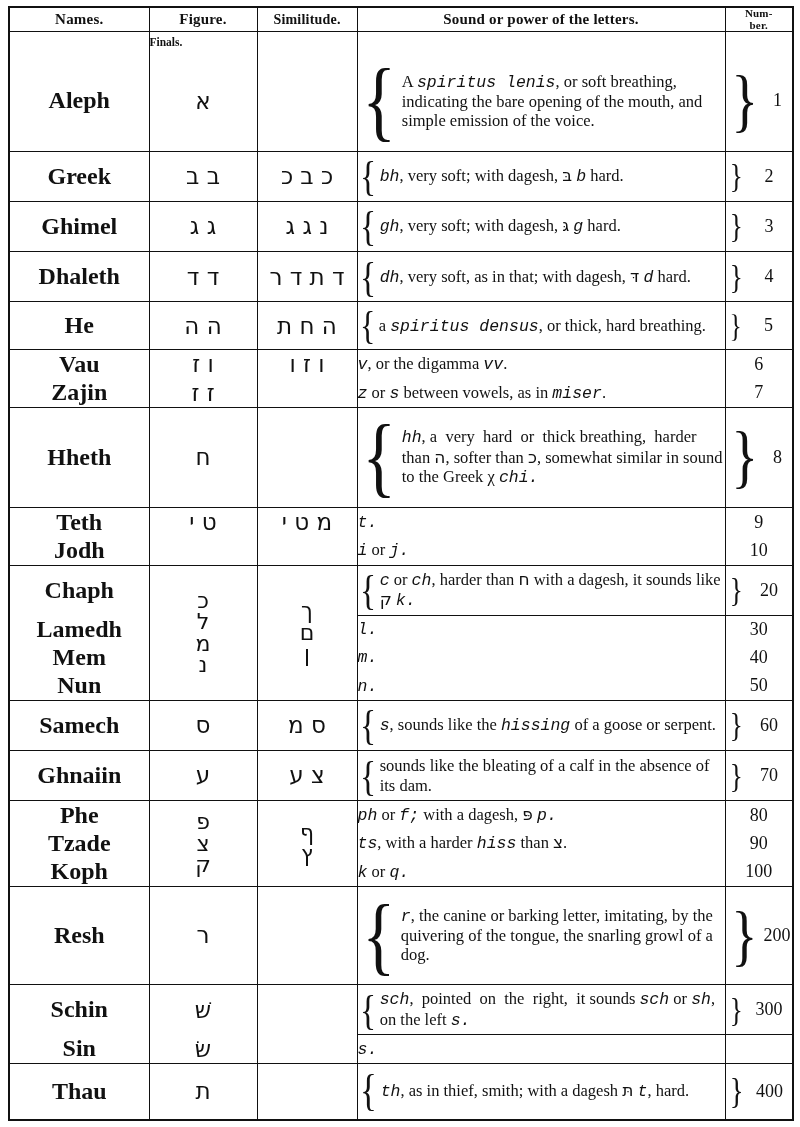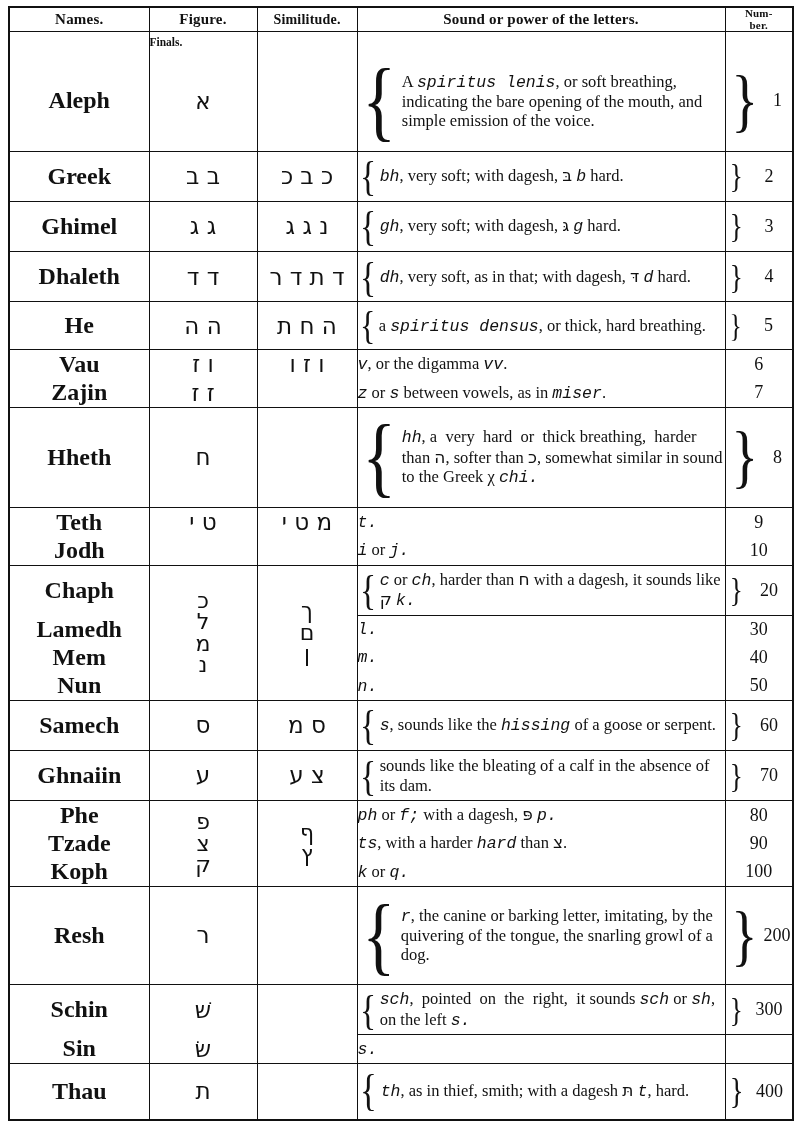--- a/index.html
+++ b/index.html
@@ -411,21 +411,21 @@
           <span class="vert-letters">ץ</span>
         </td>
         <td class="sound nb tight">
           <span class="sound-text"><i>ph</i> or <i>f;</i> with a dagesh, <span class="heb">פּ</span> <i>p.</i></span>
         </td>
         <td class="num nb tight">80</td>
       </tr>
       <tr style="height:26px">
         <td class="name nt nb tight">Tzade</td>
         <td class="sound nt nb tight">
-          <span class="sound-text"><i>ts</i>, with a harder <i>hard</i> than <span class="heb">צ</span>.</span>
+          <span class="sound-text"><i>ts</i>, with a harder <i>hiss</i> than <span class="heb">צ</span>.</span>
         </td>
         <td class="num nt nb tight">90</td>
       </tr>
       <tr style="height:26px">
         <td class="name nt tight">Koph</td>
         <td class="sound nt tight">
           <span class="sound-text"><i>k</i> or <i>q.</i></span>
         </td>
         <td class="num nt tight">100</td>
       </tr>

